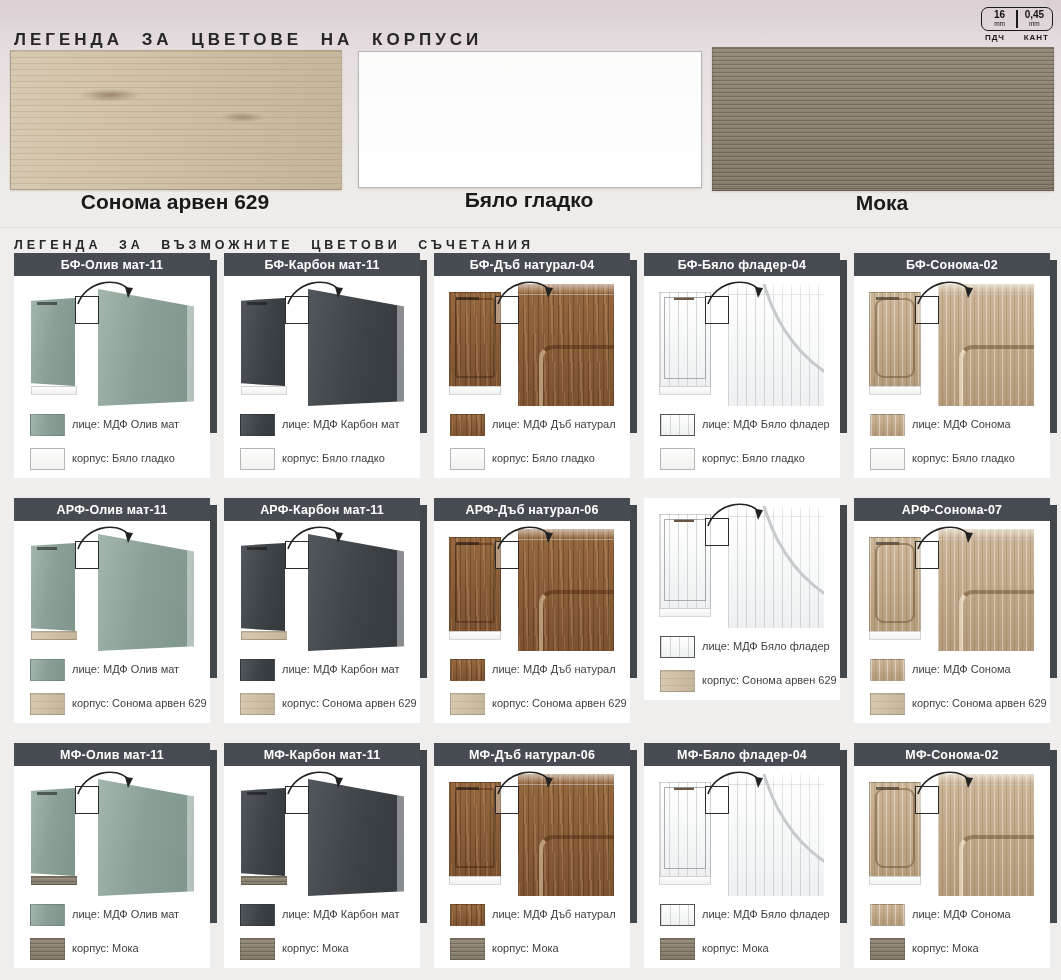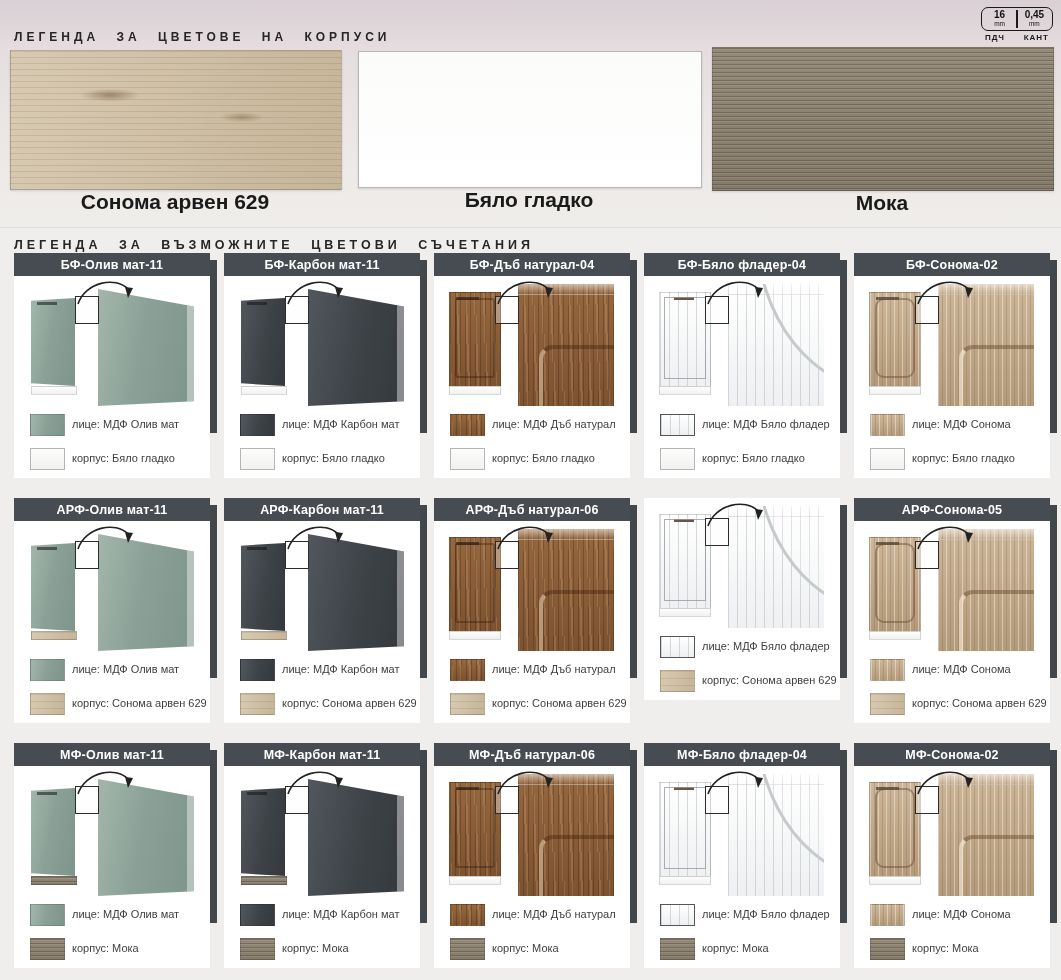--- a/index.html
+++ b/index.html
@@ -5,21 +5,21 @@
   html,body{margin:0;padding:0;background:#efedea;}
   .page{position:relative;width:1061px;height:980px;overflow:hidden;
         font-family:"Liberation Sans",sans-serif;
         background:#efeeec;}
   
   .top-section{position:absolute;left:0;top:0;width:1061px;height:227px;
       background:linear-gradient(180deg,#d9cfd4 0%,#e5dddf 22%,#ece7e5 60%,#efedea 100%);
       border-bottom:1px solid #e3dedb;}
   .sec-title{position:absolute;font-weight:bold;color:#262626;
       letter-spacing:4px;word-spacing:10px;white-space:nowrap;}
-  .title1{left:14px;top:30px;font-size:12px;}
+  .title1{left:14px;top:30px;font-size:17px;}
   .title2{left:14px;top:238px;font-size:12.5px;}
   .big-swatch{position:absolute;border:1px solid rgba(0,0,0,.12);box-shadow:0 1px 2px rgba(0,0,0,.12);}
   .big-label{position:absolute;text-align:center;font-size:21px;font-weight:bold;color:#1a1a1a;letter-spacing:0px;}
   
   .edge-box{position:absolute;right:8px;top:7px;width:72px;}
   .eb-inner{display:flex;border:1.6px solid #1a1a1a;border-radius:7px;padding:2px 3px;align-items:stretch;background:transparent;}
   .eb-col{flex:1;display:flex;flex-direction:column;align-items:center;line-height:1;}
   .eb-num{font-size:10px;font-weight:bold;color:#111;}
   .eb-unit{font-size:6.5px;color:#111;margin-top:1px;}
   .eb-sep{width:1.5px;background:#1a1a1a;margin:0 2px;}
@@ -378,21 +378,21 @@
            <div class="leg-swatch tex-flader sw-dark-border"></div>
            <div class="leg-text">лице: МДФ Бяло фладер</div>
          </div>
          <div class="leg-row" style="top:172px">
            <div class="leg-swatch tex-arven"></div>
            <div class="leg-text">корпус: Сонома арвен 629</div>
          </div>
        </div>
      </div>
       <div class="card" style="left:854px;top:498px">
-       <div class="card-title">АРФ-Сонома-05</div>
+       <div class="card-title">АРФ-Сонома-07</div>
        <div class="card-body">
          <div class="illus">
          <div class="closeup tex-sonoma cu-sonoma">
            <div class="top-bevel"></div>
               <div class="corner"></div>
          </div>
          <div class="door-wood tex-sonoma">
            <div class="handle h-sonoma"></div>
            <div class="frame f-sonoma"></div>
          </div>

